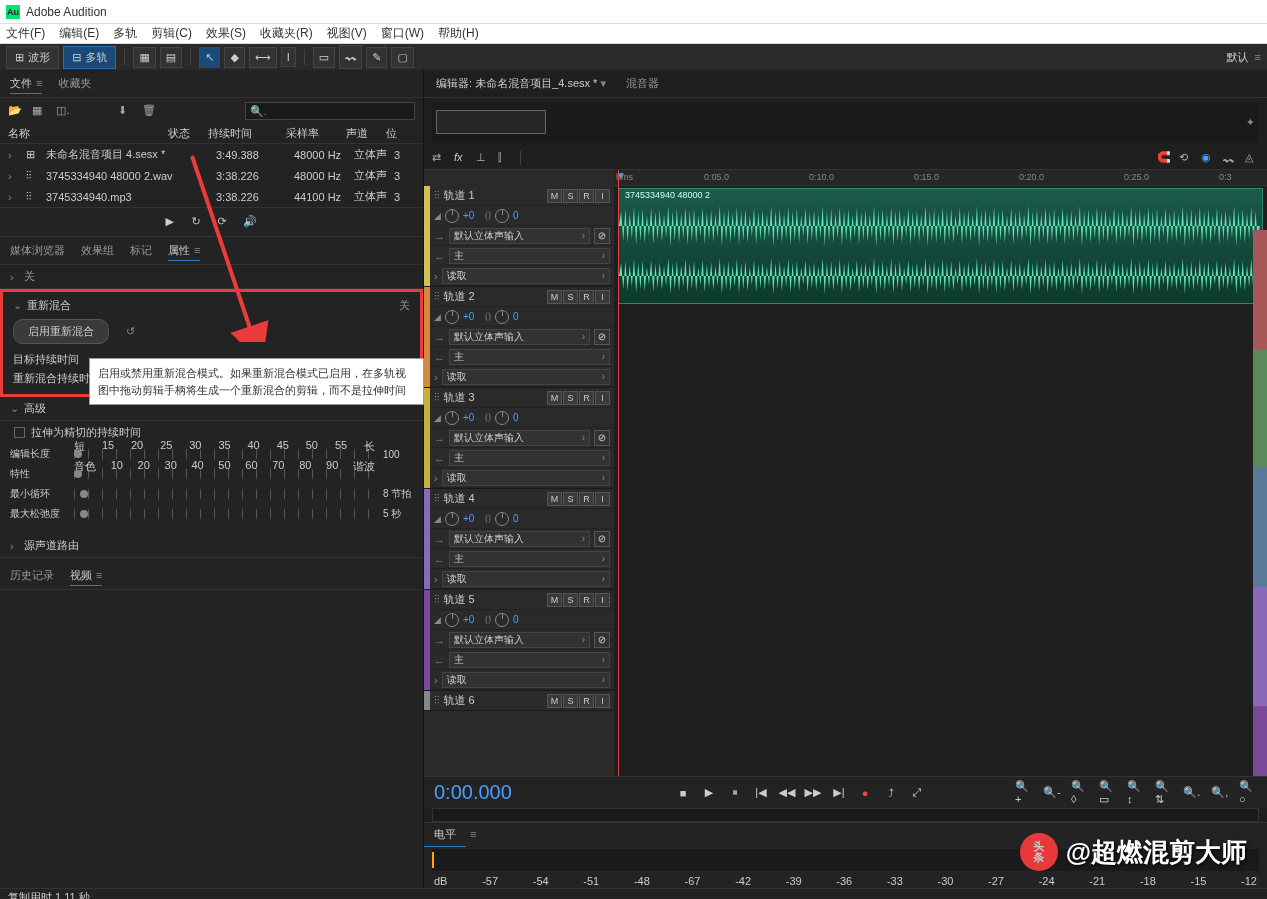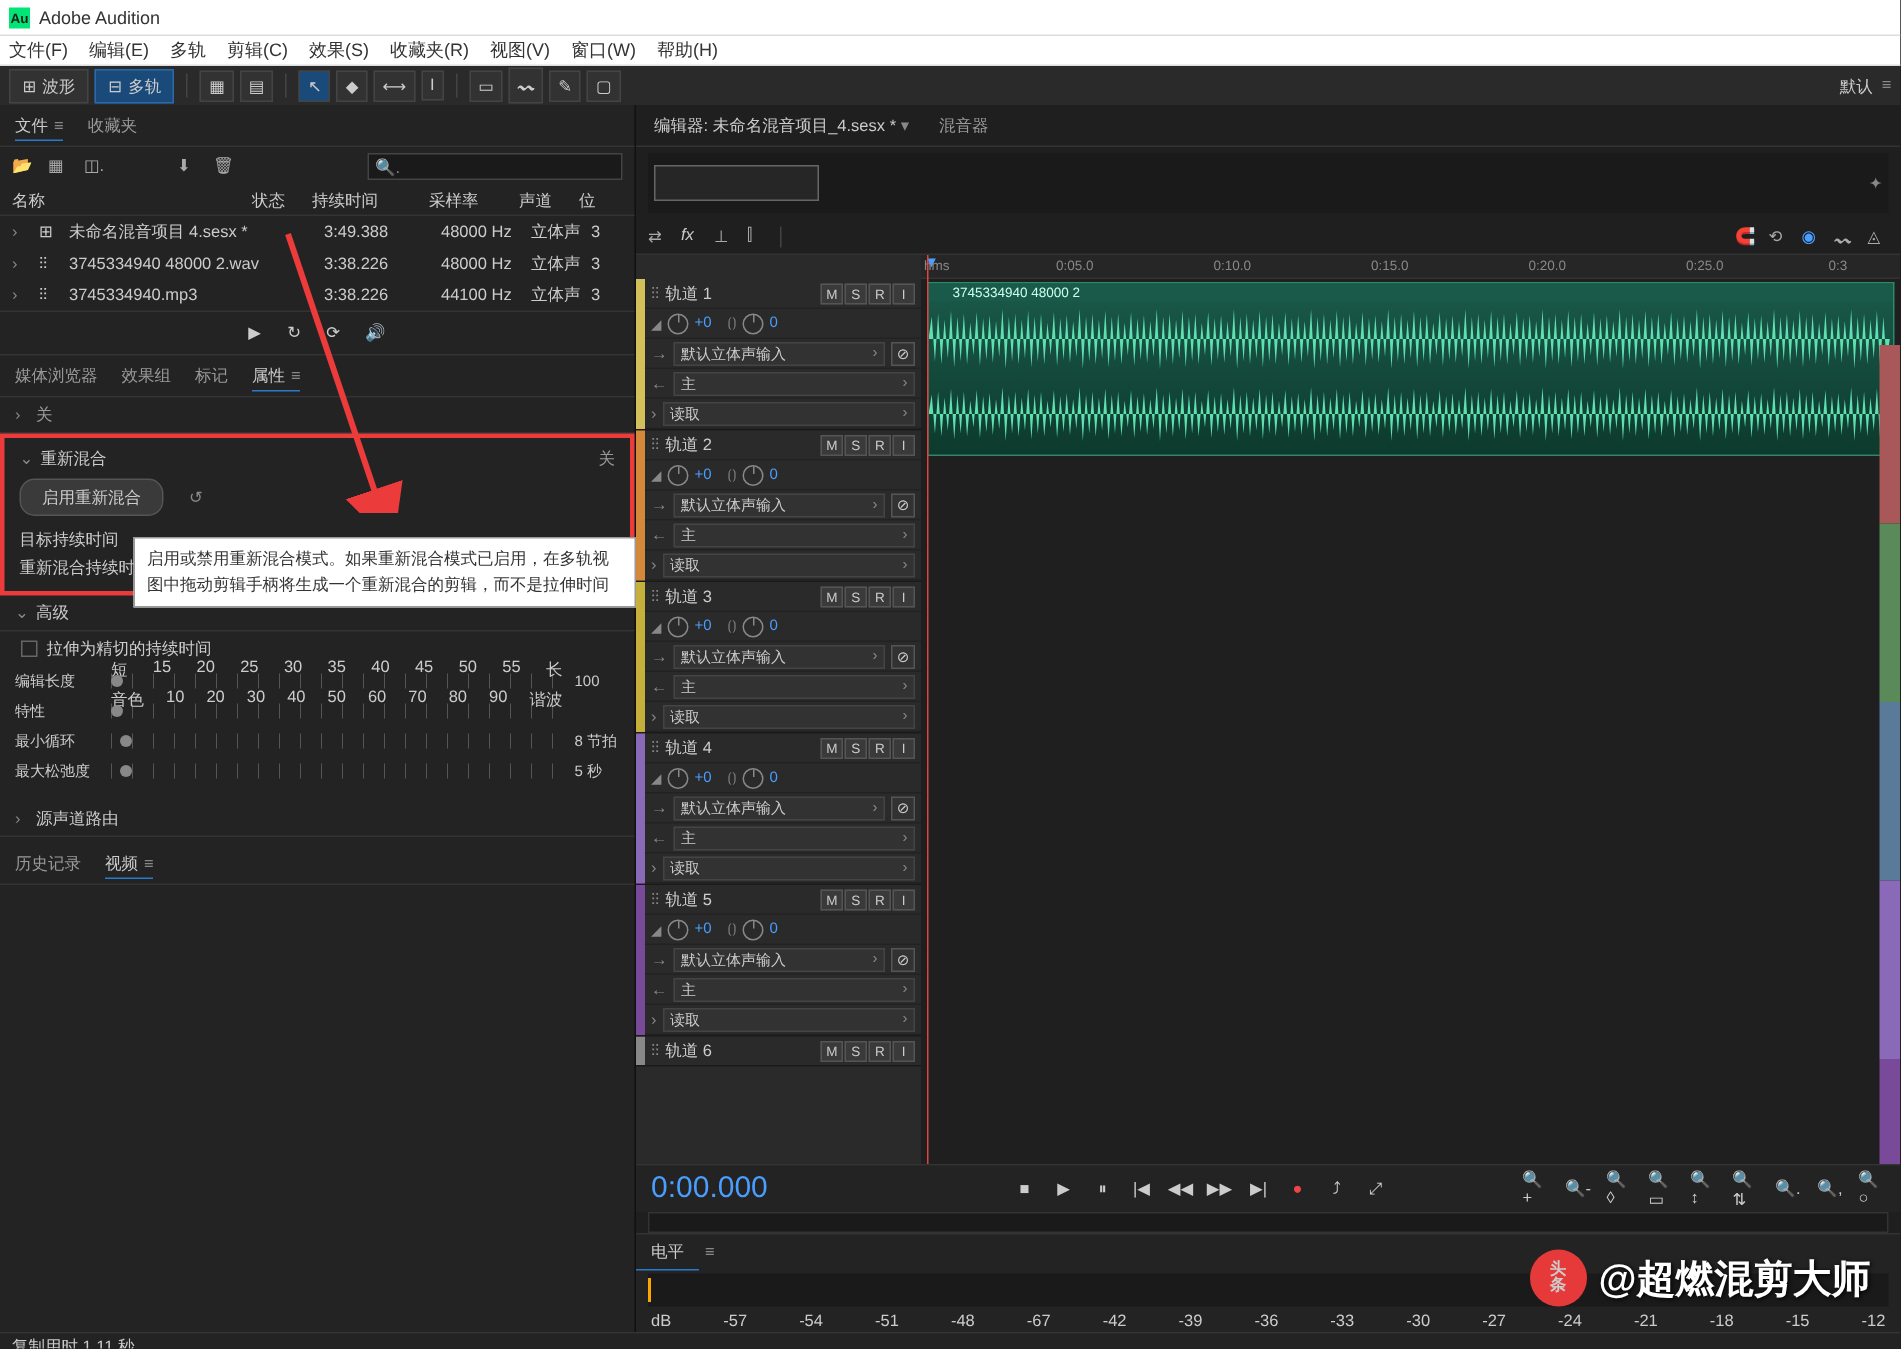--- a/index.html
+++ b/index.html
@@ -70,21 +70,21 @@
 .th-knob::after{content:"";position:absolute;width:1px;height:5px;background:#888;top:0;left:50%}
 .th-val{color:#4a9eff;font-size:10px;min-width:18px}
 .th-dropdown{flex:1;background:#323232;border:1px solid #444;height:16px;display:flex;align-items:center;padding:0 4px;font-size:10px;position:relative}
 .th-dropdown::after{content:"›";position:absolute;right:4px;color:#888}
 .th-fx{width:16px;height:16px;border:1px solid #555;background:#323232;display:flex;align-items:center;justify-content:center;font-size:10px}
 .timeline-content{flex:1;background:#1f1f1f;position:relative;overflow:hidden}
 .ruler{height:16px;background:#262626;display:flex;position:relative;border-bottom:1px solid #333}
 .ruler-mark{position:absolute;font-size:9px;color:#888;top:2px}
 .playhead-marker{position:absolute;top:0;color:#4a9eff;font-size:10px}
 .clip{position:absolute;background:linear-gradient(#1a5a4a,#0d3a2d);border:1px solid #2a8a6a;top:18px;height:116px;left:4px;right:4px}
-.clip-label{background:#1a5a4a;font-size:9px;padding:1px 16px;color:#cfe}
+.clip-label{background:#1a5a4a;font-size:9px;padding:1px 6px;color:#cfe}
 .waveform{height:50px;position:relative;overflow:hidden}
 .wave-svg{width:100%;height:100%}
 .playhead-line{position:absolute;width:1px;background:#d44;top:0;bottom:0;left:4px;z-index:5}
 .color-bars{position:absolute;right:0;top:60px;width:14px;display:flex;flex-direction:column}
 .cb-seg{flex:1;min-height:119px}
 .transport{height:32px;background:#232323;display:flex;align-items:center;padding:0 10px;gap:8px;border-top:1px solid #333}
 .timecode{color:#4a9eff;font-size:20px;font-weight:300;width:170px}
 .tr-btn{width:18px;height:18px;display:flex;align-items:center;justify-content:center;cursor:pointer;color:#ccc}
 .tr-rec{color:#e44}
 .zoom-group{margin-left:auto;display:flex;gap:10px}

